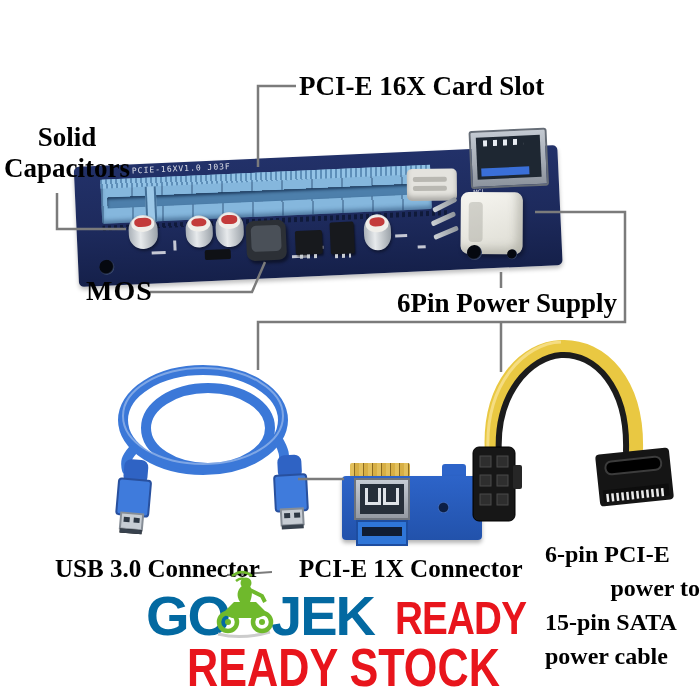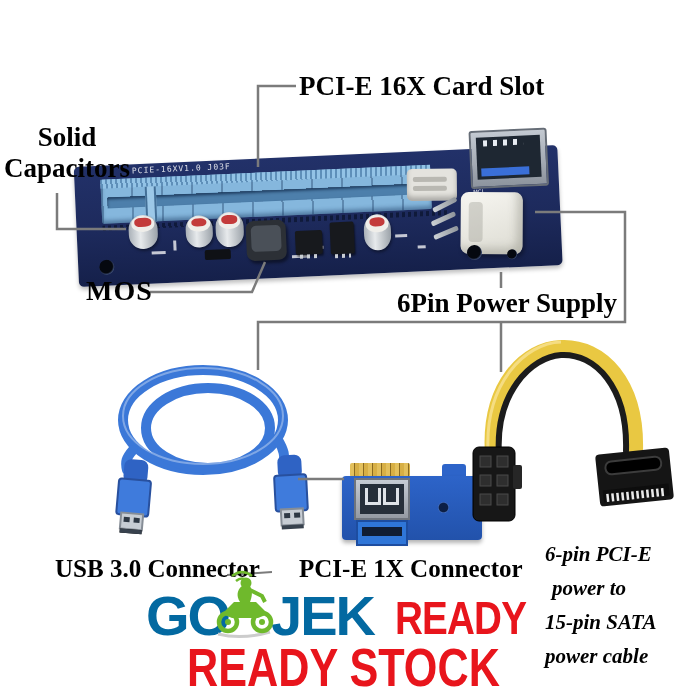--- a/index.html
+++ b/index.html
@@ -204,23 +204,23 @@
 
   <div class="lbl" style="left:4px;top:122px;width:126px;text-align:center;font-size:27px;line-height:31px;">
     <div>Solid</div>
     <div>Capacitors</div>
   </div>
   <div class="lbl" style="left:299px;top:71px;font-size:27px;">PCI-E 16X Card Slot</div>
   <div class="lbl" style="left:86px;top:275px;font-size:28px;letter-spacing:1px;text-align:right;">MOS</div>
   <div class="lbl" style="left:394px;top:288px;font-size:27px;background:#fff;padding:0 3px;z-index:6;">6Pin Power Supply</div>
   <div class="lbl" style="left:55px;top:555px;font-size:25px;">USB 3.0 Connector</div>
   <div class="lbl" style="left:299px;top:555px;font-size:25px;">PCI-E 1X Connector</div>
-  <div class="lbl" style="left:545px;top:537px;font-size:21px;line-height:34px;white-space:normal;width:155px;font-style:italic;">
+  <div class="lbl" style="left:545px;top:537px;font-size:24px;line-height:34px;white-space:normal;width:155px;">
     <div>6-pin PCI-E</div>
-    <div style="padding-left:7px;">power to</div>
+    <div style="padding-left:7px;text-align:right;">power to</div>
     <div>15-pin SATA</div>
     <div>power cable</div>
   </div>
 
   <div class="brand" id="go" style="left:146px;top:588px;">GO</div>
   <svg id="rider" width="66" height="74" viewBox="0 0 66 74">
     <path d="M 6 68 Q 30 74 58 66" fill="none" stroke="#cccccc" stroke-width="3"></path>
     <path d="M 20 10 Q 30 2 40 10" fill="none" stroke="#6fb92c" stroke-width="2.5"></path>
     <path d="M 24 15 Q 30 10 36 15" fill="none" stroke="#6fb92c" stroke-width="2.5"></path>
     <circle cx="16" cy="56" r="9" fill="none" stroke="#6fb92c" stroke-width="4.5"></circle>

